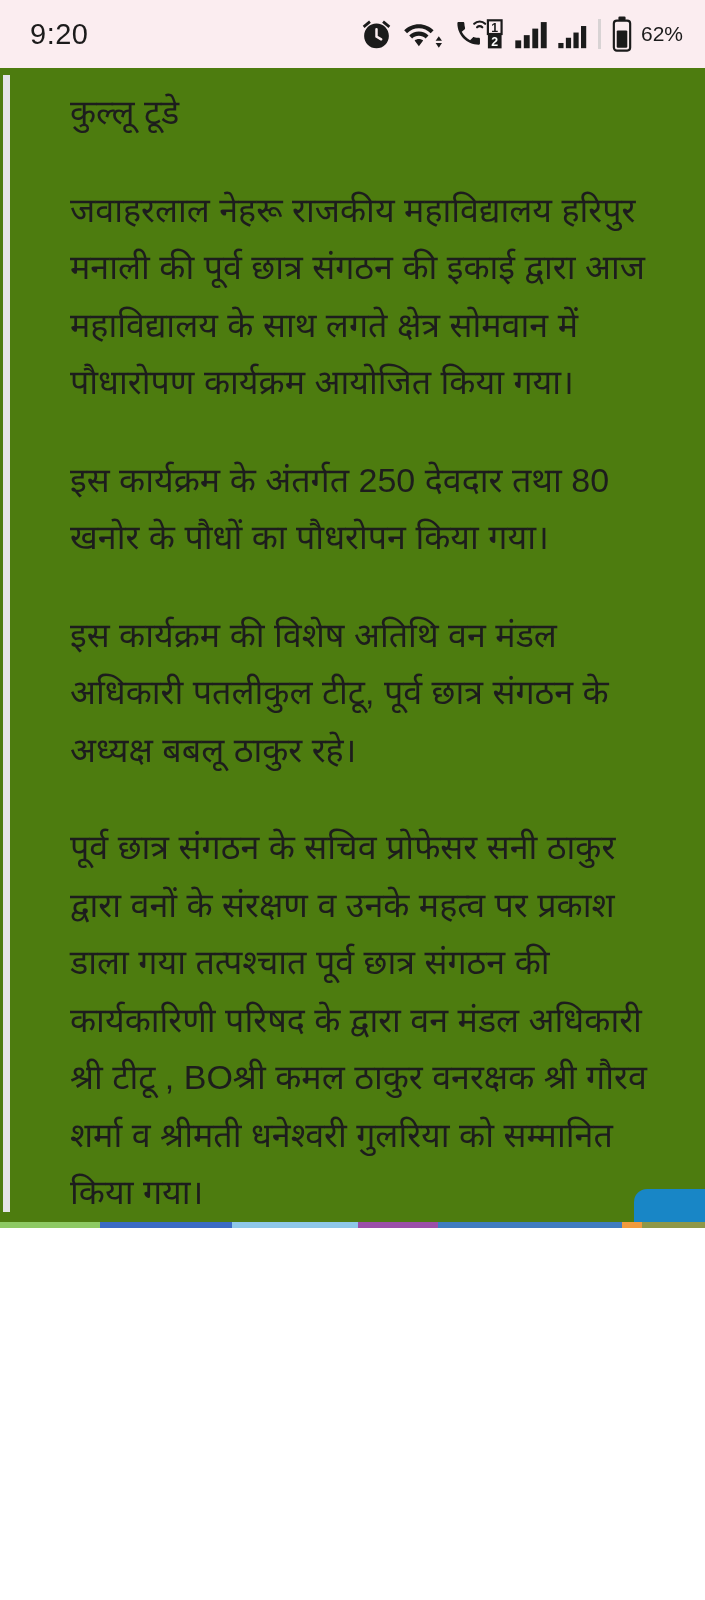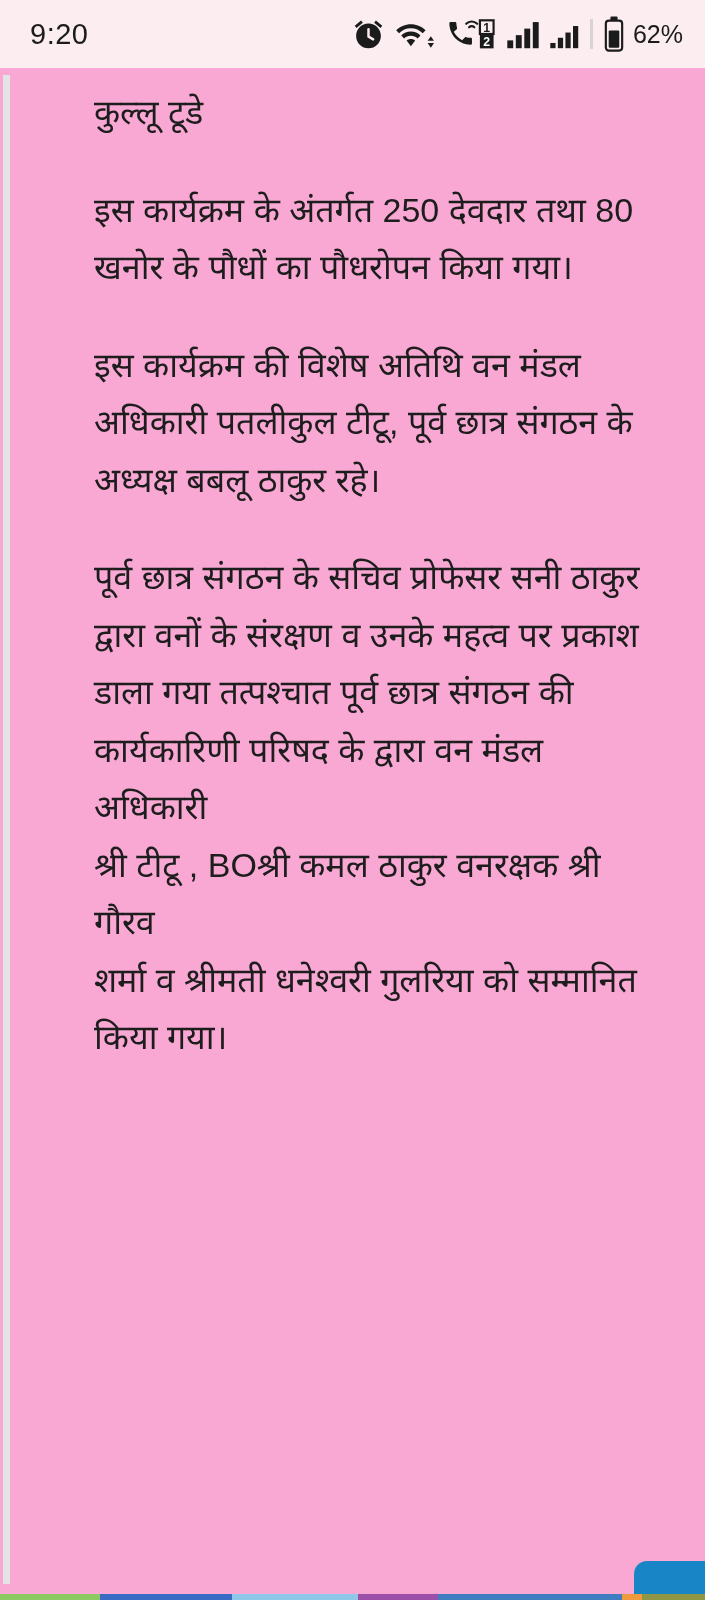--- a/index.html
+++ b/index.html
@@ -4,21 +4,21 @@
 <style>
   * { box-sizing: border-box; }
   html, body { margin: 0; padding: 0; }
   body {
     width: 705px; height: 1600px;
     font-family: "Liberation Sans", "DejaVu Sans", sans-serif;
     background: #ffffff;
   }
   .screen {
     position: relative;
-    width: 705px; height: 1600px;
+    width: 705px; height: 1228px;
     overflow: hidden;
     background: #ffffff;
   }
   
   .status-bar {
     position: absolute; top: 0; left: 0; right: 0;
     height: 68px;
     background: #fbedf0;
     display: flex; align-items: center; justify-content: space-between;
     padding: 0 22px 0 30px;
@@ -26,26 +26,25 @@
   .status-time {
     font-size: 29px; color: #1b1b1b; letter-spacing: 0.5px;
   }
   .status-icons {
     display: flex; align-items: center; gap: 9px; color: #1b1b1b;
   }
   .status-icons svg { display: block; }
   .sig-divider {
     width: 3px; height: 30px; background: #d8d3d4; margin: 0 2px;
   }
-  .battery-percent { font-size: 25px; color: #1b1b1b; }
+  .battery-percent { font-size: 21px; color: #1b1b1b; }
   
   .content {
     position: absolute; top: 68px; left: 0; right: 0; bottom: 0;
-    background: #f9a8d4;
-    padding-left: 24px;
+    background: #4d7c0f;
   }
   .page-edge {
     position: absolute; left: 3px; top: 7px; bottom: 16px;
     width: 7px; background: #e4e4e6;
   }
   .article {
     padding: 16px 40px 0 70px;
     font-size: 34px;
     line-height: 57.5px;
     color: #1d1d1d;
@@ -136,20 +135,24 @@
       </span>
 
       <span class="battery-percent">62%</span>
     </div>
   </div>
 
   <div class="content">
     <div class="page-edge" style="background: rgb(228, 228, 230);"></div>
     <div class="article" style="color: rgb(29, 29, 29);">
       <p>कुल्लू टूडे</p>
+      <p>जवाहरलाल नेहरू राजकीय महाविद्यालय हरिपुर
+मनाली की पूर्व छात्र संगठन की इकाई द्वारा आज
+महाविद्यालय के साथ लगते क्षेत्र सोमवान में
+पौधारोपण कार्यक्रम आयोजित किया गया।</p>
       <p>इस कार्यक्रम के अंतर्गत 250 देवदार तथा 80
 खनोर के पौधों का पौधरोपन किया गया।</p>
       <p>इस कार्यक्रम की विशेष अतिथि वन मंडल
 अधिकारी पतलीकुल टीटू, पूर्व छात्र संगठन के
 अध्यक्ष बबलू ठाकुर रहे।</p>
       <p>पूर्व छात्र संगठन के सचिव प्रोफेसर सनी ठाकुर
 द्वारा वनों के संरक्षण व उनके महत्व पर प्रकाश
 डाला गया तत्पश्चात पूर्व छात्र संगठन की
 कार्यकारिणी परिषद के द्वारा वन मंडल अधिकारी
 श्री टीटू , BOश्री कमल ठाकुर वनरक्षक श्री गौरव

